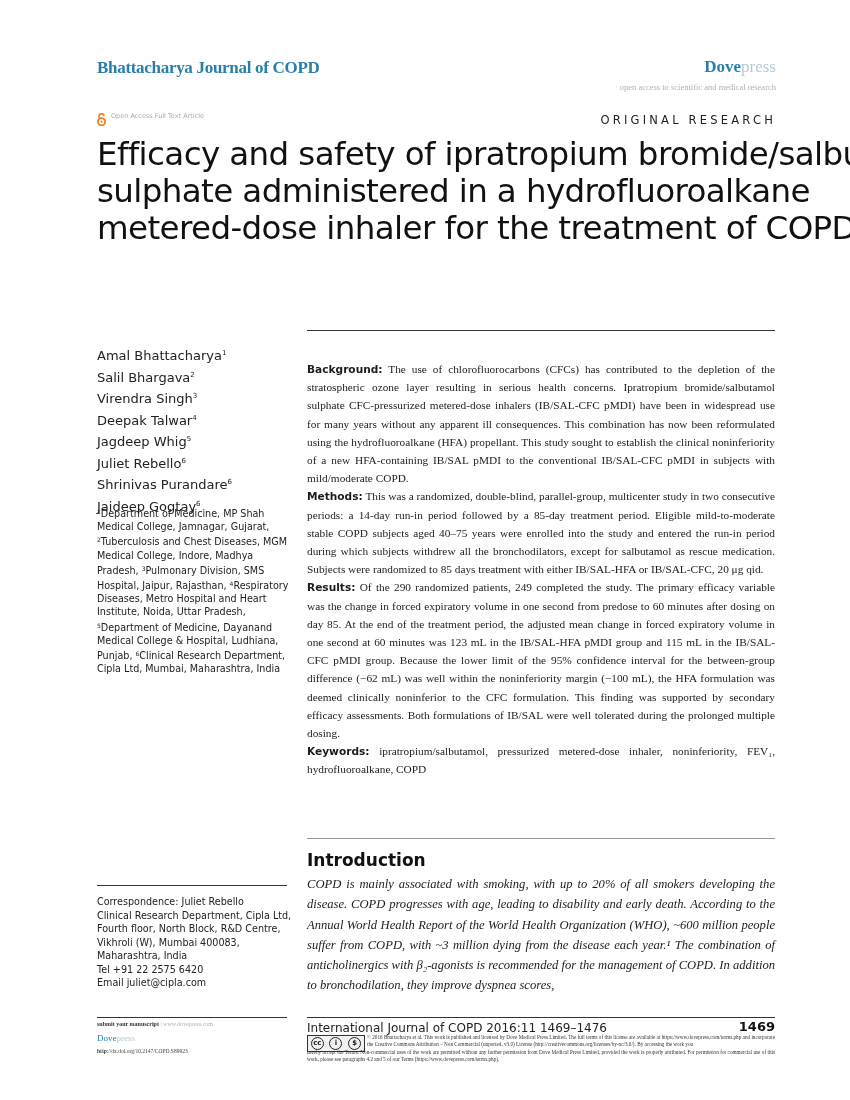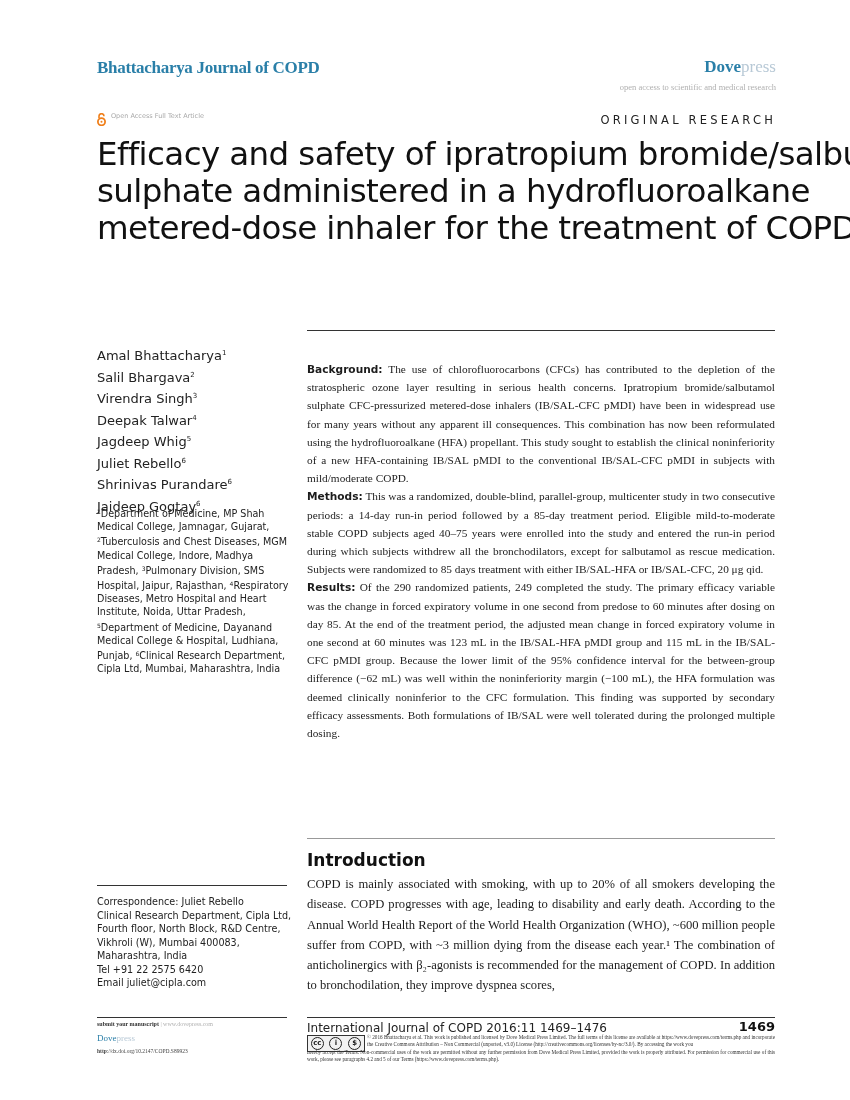--- a/index.html
+++ b/index.html
@@ -28,21 +28,21 @@
   #left-rule { left: 97px; top: 885px; width: 190px; border-top: 1px solid #333; }
   #corr { left: 97px; top: 895px; width: 200px; font-size: 9.6px; line-height: 13.5px; color: #222; }
 
   #top-rule { left: 307px; top: 330px; width: 468px; border-top: 1px solid #333; }
   #abstract { left: 307px; top: 344px; width: 468px; font-size: 11.3px; line-height: 18.2px; text-align: justify; color: #1c1c1c; margin-top: 16px; }
   #abstract p { margin: 0; }
   #abstract .lbl { font-family: "DejaVu Sans", sans-serif; font-weight: bold; font-size: 10.6px; }
 
   #mid-rule { left: 307px; top: 838px; width: 468px; border-top: 1px solid #999; }
   #intro-heading { left: 307px; top: 850px; font-size: 17px; font-weight: bold; color: #111; }
-  #intro-body { left: 307px; top: 874px; width: 468px; font-size: 12.6px; line-height: 20.3px; text-align: justify; color: #1c1c1c; }
+  #intro-body { left: 307px; top: 874px; width: 468px; font-size: 12.6px; line-height: 20.3px; text-align: justify; color: #1c1c1c; font-style: italic; }
 
   #footer-rule-left { left: 97px; top: 1017px; width: 190px; border-top: 1px solid #333; }
   #footer-rule-right { left: 307px; top: 1017px; width: 468px; border-top: 1px solid #333; }
   #submit { left: 97px; top: 1021px; font-size: 6px; color: #333; }
   #submit .b { font-weight: bold; }
   #submit .grey { color: #b0b0b0; }
   #footer-brand { left: 97px; top: 1033px; font-size: 9px; color: #2a7fa8; }
   #footer-brand .light { color: #b8c9d6; }
   #doi { left: 97px; top: 1048px; font-size: 5.5px; color: #444; }
   #doi .b { font-weight: bold; }
@@ -100,20 +100,21 @@
   <div>Clinical Research Department, Cipla Ltd, Fourth floor, North Block, R&amp;D Centre, Vikhroli (W), Mumbai 400083, Maharashtra, India</div>
   <div>Tel +91 22 2575 6420</div>
   <div>Email juliet@cipla.com</div>
 </div>
 
 <div class="abs" id="top-rule"></div>
 <div class="abs serif" id="abstract">
   <p><span class="lbl">Background:</span><span> The use of chlorofluorocarbons (CFCs) has contributed to the depletion of the stratospheric ozone layer resulting in serious health concerns. Ipratropium bromide/salbutamol sulphate CFC-pressurized metered-dose inhalers (IB/SAL-CFC pMDI) have been in widespread use for many years without any apparent ill consequences. This combination has now been reformulated using the hydrofluoroalkane (HFA) propellant. This study sought to establish the clinical noninferiority of a new HFA-containing IB/SAL pMDI to the conventional IB/SAL-CFC pMDI in subjects with mild/moderate COPD.</span></p>
   <p><span class="lbl">Methods:</span><span> This was a randomized, double-blind, parallel-group, multicenter study in two consecutive periods: a 14-day run-in period followed by a 85-day treatment period. Eligible mild-to-moderate stable COPD subjects aged 40–75 years were enrolled into the study and entered the run-in period during which subjects withdrew all the bronchodilators, except for salbutamol as rescue medication. Subjects were randomized to 85 days treatment with either IB/SAL-HFA or IB/SAL-CFC, 20 μg qid.</span></p>
   <p><span class="lbl">Results:</span><span> Of the 290 randomized patients, 249 completed the study. The primary efficacy variable was the change in forced expiratory volume in one second from predose to 60 minutes after dosing on day 85. At the end of the treatment period, the adjusted mean change in forced expiratory volume in one second at 60 minutes was 123 mL in the IB/SAL-HFA pMDI group and 115 mL in the IB/SAL-CFC pMDI group. Because the lower limit of the 95% confidence interval for the between-group difference (−62 mL) was well within the noninferiority margin (−100 mL), the HFA formulation was deemed clinically noninferior to the CFC formulation. This finding was supported by secondary efficacy assessments. Both formulations of IB/SAL were well tolerated during the prolonged multiple dosing.</span></p>
+  <p><span class="lbl">Keywords:</span><span> ipratropium/salbutamol, pressurized metered-dose inhaler, noninferiority, FEV₁, hydrofluoroalkane, COPD</span></p>
 </div>
 
 <div class="abs" id="mid-rule"></div>
 <h2 class="abs sans" id="intro-heading" style="margin:0;">Introduction</h2>
 <div class="abs serif" id="intro-body">COPD is mainly associated with smoking, with up to 20% of all smokers developing the disease. COPD progresses with age, leading to disability and early death. According to the Annual World Health Report of the World Health Organization (WHO), ~600 million people suffer from COPD, with ~3 million dying from the disease each year.¹ The combination of anticholinergics with β₂-agonists is recommended for the management of COPD. In addition to bronchodilation, they improve dyspnea scores,</div>
 
 <div class="abs" id="footer-rule-left"></div>
 <div class="abs" id="footer-rule-right"></div>
 <div class="abs serif" id="submit"><span class="b">submit your manuscript</span><span class="grey"> | www.dovepress.com</span></div>
 <div class="abs serif" id="footer-brand"><span>Dove</span><span class="light">press</span></div>

